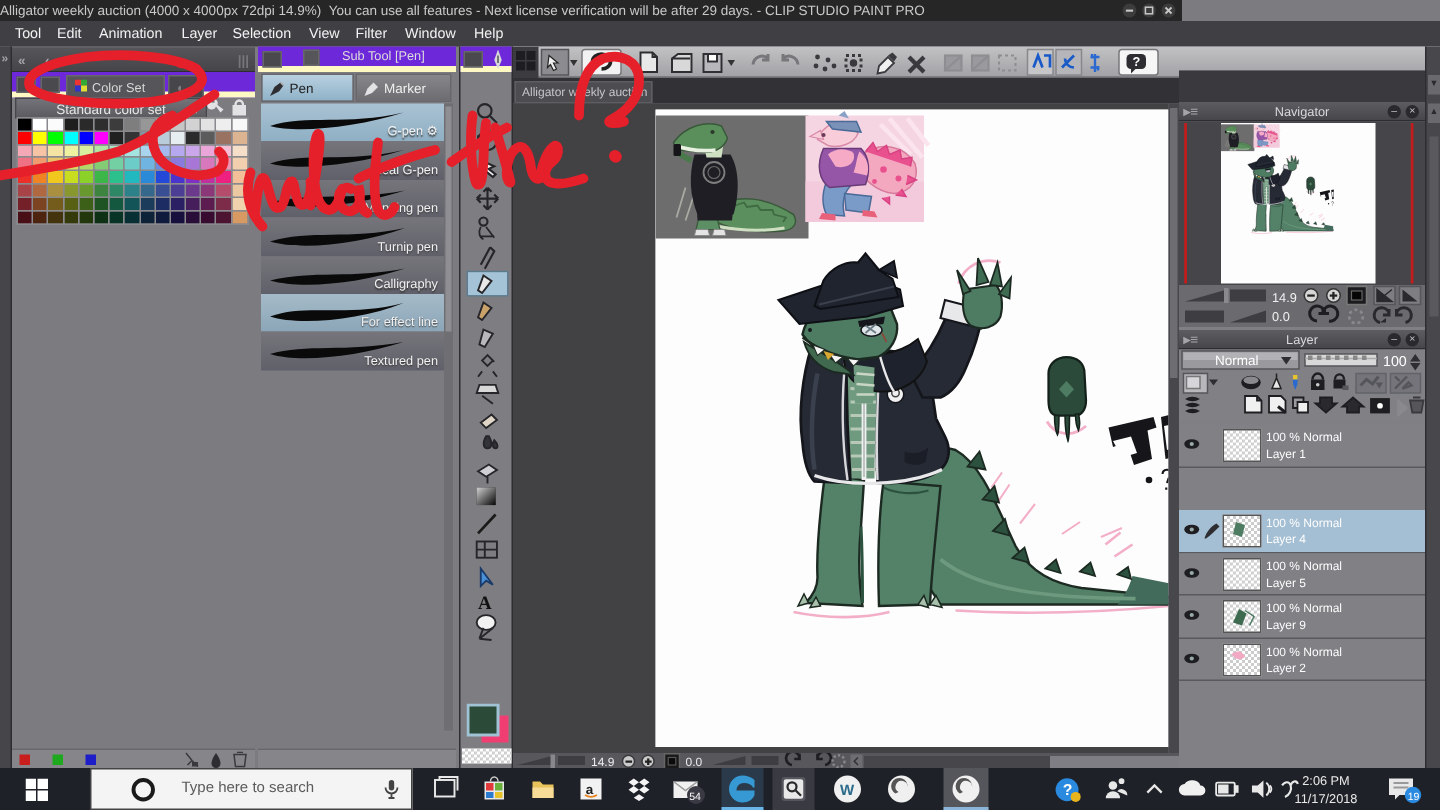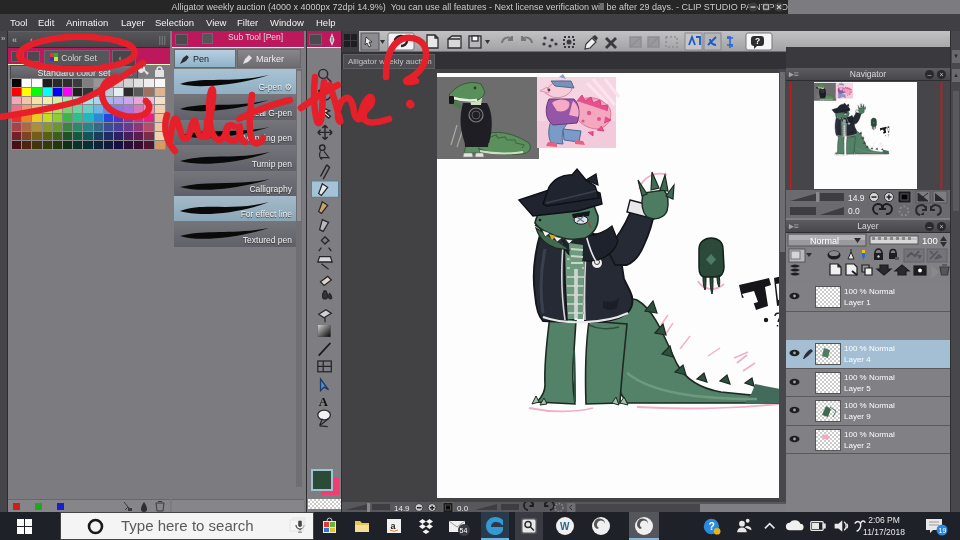--- a/index.html
+++ b/index.html
@@ -1,28 +1,28 @@
 <!DOCTYPE html>
 <html><head><meta charset="utf-8">
 <style>
 *{margin:0;padding:0;box-sizing:border-box}
 html,body{width:960px;height:540px;overflow:hidden}
 body{font-family:"Liberation Sans",sans-serif;background:#7b7b80;position:relative}
 .abs{position:absolute}
-#titlebar{left:0;top:0;width:788px;height:14px;background:#262626;color:#c9c9c9;font-size:9px;text-align:right;line-height:14px}
+#titlebar{left:0;top:0;width:788px;height:14px;background:#262626;color:#c9c9c9;font-size:9px;text-align:left;line-height:14px}
 
 #menubar{left:0;top:14px;width:960px;height:17px;background:#404044;color:#f2f2f2;font-size:9.5px;line-height:17px}
 #menubar span{position:absolute;top:0}
 
 .dockhead{top:31px;height:17px;background:linear-gradient(#55555a,#46464a);border-top:1px solid #626266;border-bottom:1px solid #2e2e32;color:#9b9b9f;font-size:9px}
 .chev{position:absolute;top:3px;font-size:9px;color:#a5a5a9;font-weight:bold}
 
 #leftstrip{left:0;top:31px;width:8px;height:481px;background:#46464a;border-right:1px solid #2e2e32}
 #colorpanel{left:8px;top:48px;width:162px;height:464px;background:#7b7b80}
-.tabrow{height:17px;background:#be185d;border-bottom:1px solid #fef9c3;position:relative}
+.tabrow{height:17px;background:#6d28d9;border-bottom:4px solid #fef9c3;position:relative}
 .tab{position:absolute;top:2px;height:15px;background:#55555a;border:1px solid #68686c;border-bottom:none;color:#d8d8d8;font-size:8.5px;line-height:14px;padding:0 5px}
 #stdbar{position:absolute;left:2px;top:17px;width:128px;height:14px;background:linear-gradient(#73737a,#5b5b60);border:1px solid #46464a;color:#e6e6e6;font-size:9px;line-height:14px;text-align:center}
 #cgrid{position:absolute;left:4px;top:31px;width:153px}
 .crow{height:8.8px;font-size:0;white-space:nowrap}
 .crow i{display:inline-block;width:10.2px;height:8.8px;outline:1px solid #8a8a8e}
 .panelfoot{position:absolute;left:0;bottom:0;width:100%;height:13px;background:#85858a;border-top:1px solid #68686c}
 
 #subtool{left:172px;top:31px;width:132px;height:481px;background:#7b7b80}
 .btab{position:absolute;height:19px;font-size:9px;line-height:18px}
 .brushrow{position:absolute;left:2px;width:122px;height:25.4px;color:#f2f2f2;font-size:8.5px}
@@ -45,21 +45,21 @@
 .pbtn{position:absolute;top:2px;width:9px;height:9px;background:#2a2a2e;border-radius:50%;color:#c8c8cc;font-size:7px;line-height:9px;text-align:center}
 
 .lrow{position:absolute;left:0;width:164px;height:28.5px;border-bottom:1px solid #5a5a5e;color:#fdfdfd;font-size:8px}
 .eye{position:absolute;left:3px;top:9px;width:11px;height:8px}
 .lthumb{position:absolute;left:29px;top:3px;width:26px;height:22px;background:#fff;border:1px solid #555}
 .lt1{position:absolute;left:58px;top:4px}
 .lt2{position:absolute;left:58px;top:15px}
 .checker{background-image:linear-gradient(45deg,#ccc 25%,transparent 25%,transparent 75%,#ccc 75%),linear-gradient(45deg,#ccc 25%,transparent 25%,transparent 75%,#ccc 75%);background-size:4px 4px;background-position:0 0,2px 2px;background-color:#fff}
 
 #taskbar{left:0;top:512px;width:960px;height:28px;background:#1e2127;color:#e8e8e8}
-#search{position:absolute;left:60px;top:0;width:254px;height:28px;background:#f4f4f4;border:1px solid #444;color:#5a5a5a;font-size:15px;line-height:26px}
+#search{position:absolute;left:60px;top:0;width:215px;height:28px;background:#f4f4f4;border:1px solid #444;color:#5a5a5a;font-size:10px;line-height:26px}
 #clock{position:absolute;right:44px;top:2px;width:64px;font-size:8.5px;text-align:center;line-height:12px}
 svg{display:block}
 </style></head>
 <body>
 <div id="titlebar" class="abs">Alligator weekly auction (4000 x 4000px 72dpi 14.9%)&nbsp;&nbsp;You can use all features - Next license verification will be after 29 days. - CLIP STUDIO PAINT PRO
 <svg id="winbtns" class="abs" style="right:2px;top:2px" width="38" height="10" viewBox="0 0 38 10">
       <circle cx="5" cy="5" r="4.6" fill="#3c3c3c"></circle>
       <rect x="2.6" y="4.4" width="4.8" height="1.4" fill="#c8c8c8"></rect>
       <circle cx="18" cy="5" r="4.6" fill="#3c3c3c"></circle>
       <rect x="15.6" y="2.8" width="4.8" height="4.4" fill="none" stroke="#c8c8c8" stroke-width="1"></rect>

